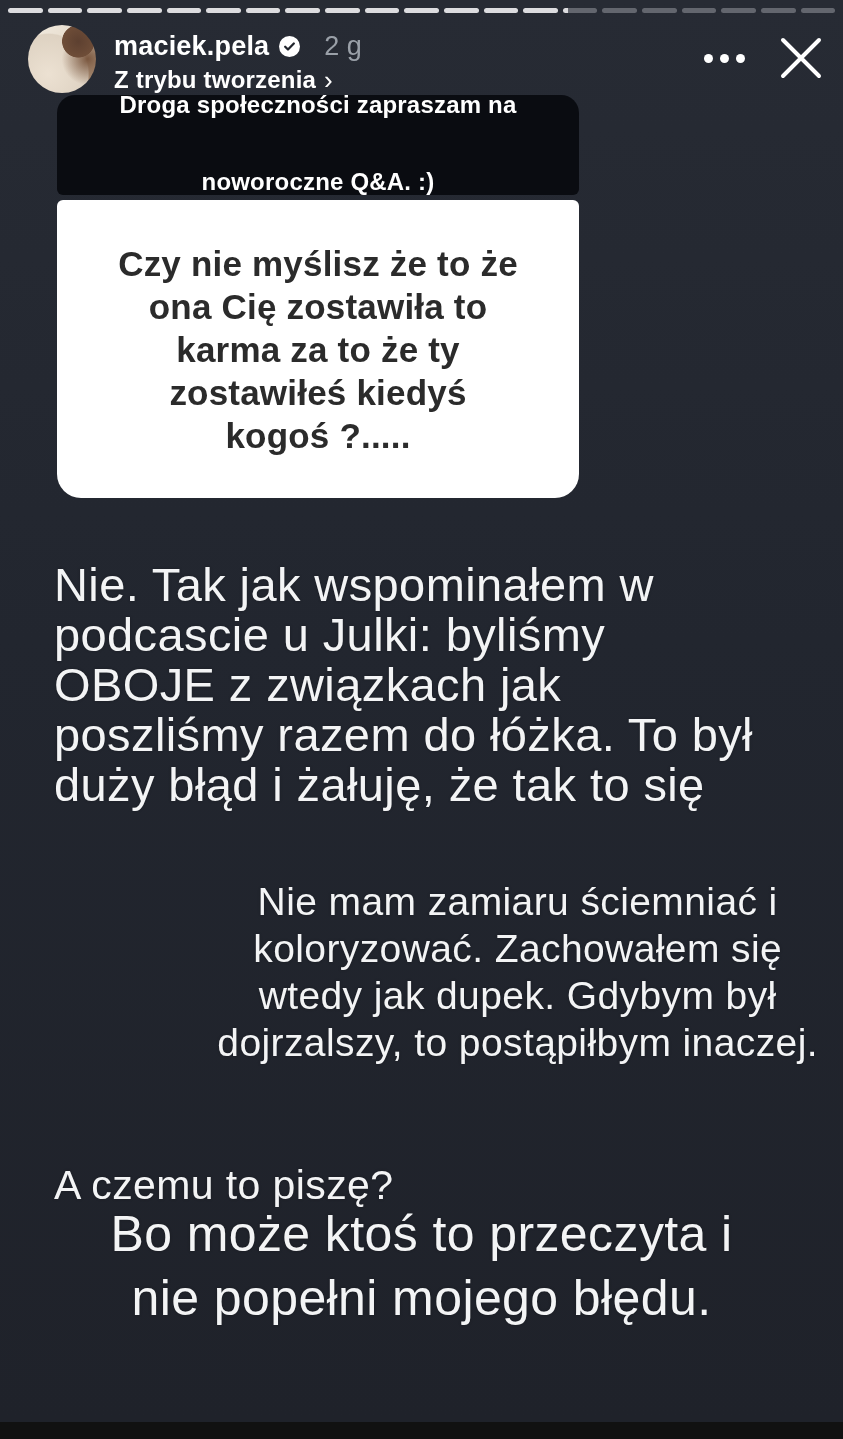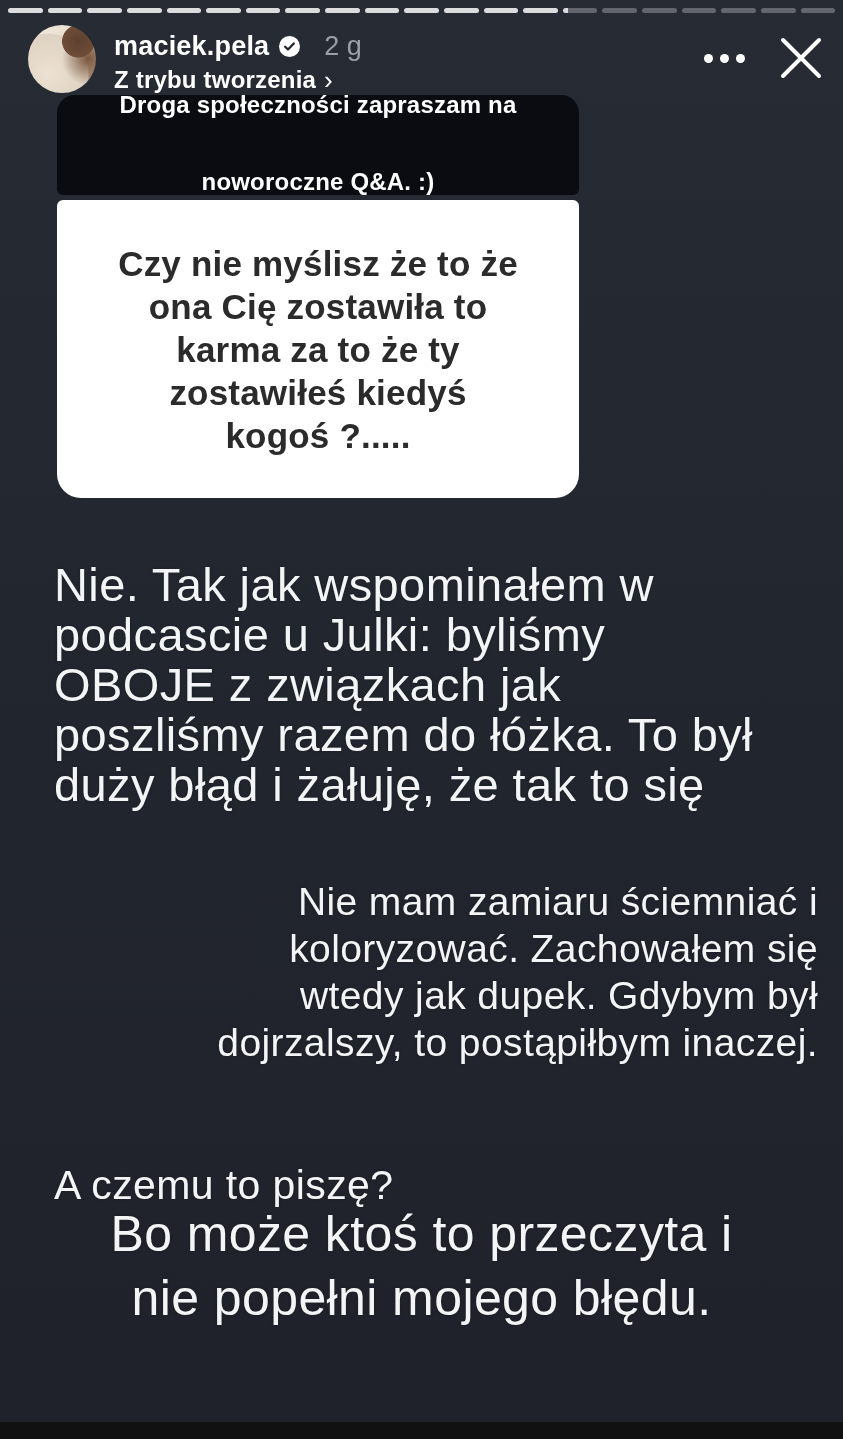--- a/index.html
+++ b/index.html
@@ -97,21 +97,21 @@
     padding-top:42px;
   }
   .qa-body .line{
     color:var(--question-text);font-size:35px;font-weight:bold;line-height:43px;text-align:center;letter-spacing:.2px;
   }
 
   
   .story-text{position:absolute;color:var(--text-primary);letter-spacing:.4px;text-shadow:0 0 3px rgba(0,0,0,.25);}
   .story-text .line{white-space:nowrap;}
   .block-intro{left:54px;top:560px;font-size:47px;line-height:50px;font-weight:300;text-align:left;}
-  .block-confession{right:25px;top:878px;font-size:39px;line-height:47px;font-weight:300;text-align:right;}
+  .block-confession{right:25px;top:878px;font-size:39px;line-height:47px;font-weight:300;text-align:center;}
   .block-why{left:54px;top:1160px;font-size:41px;line-height:50px;font-weight:300;text-align:left;}
   .block-conclusion{left:0;top:1202px;width:843px;font-size:50px;line-height:64px;font-weight:300;text-align:center;}
 </style>
 </head>
 <body>
 
 <div class="canvas">
 
   <div class="progress-bar">
       <div class="seg filled"></div>

